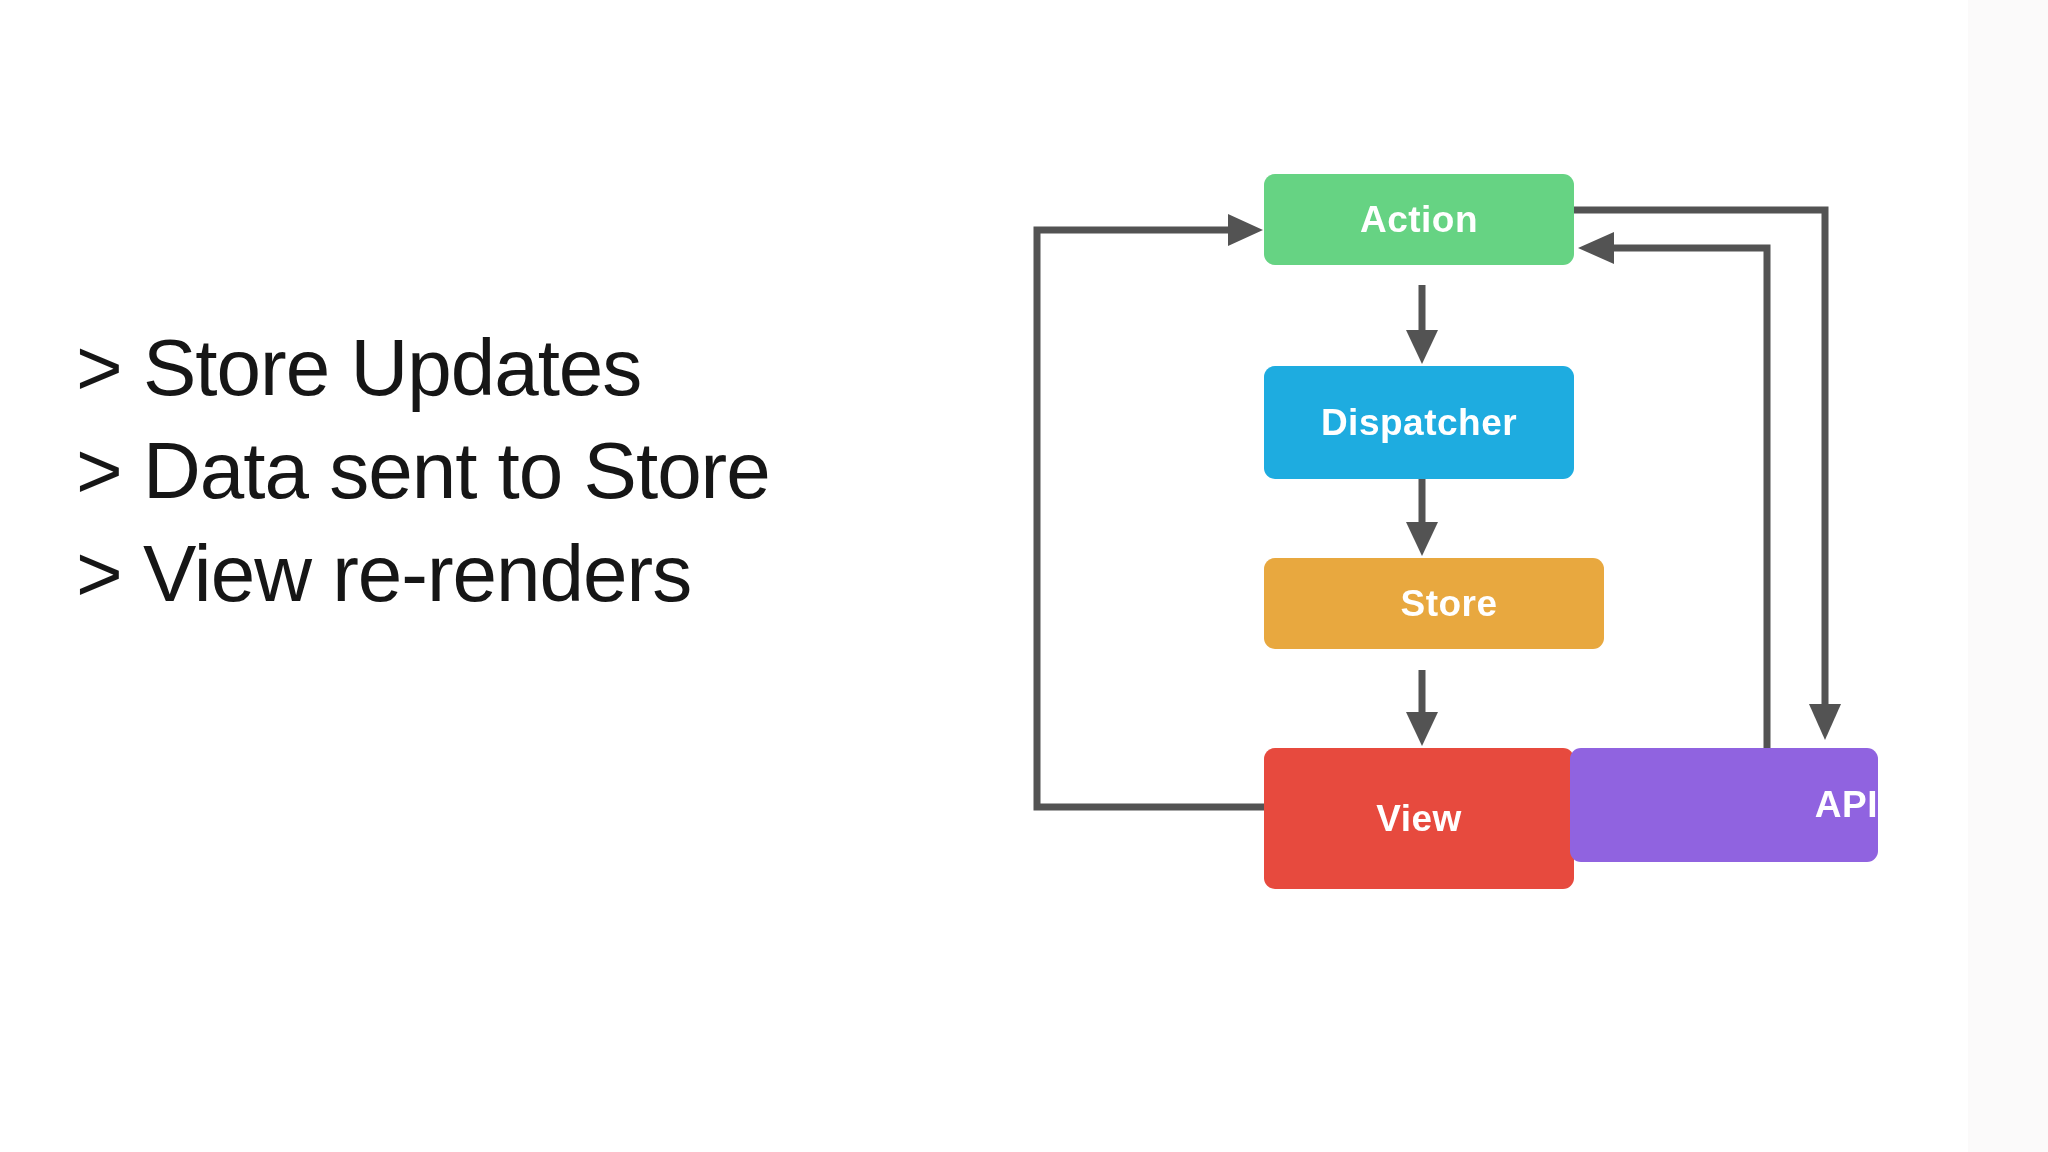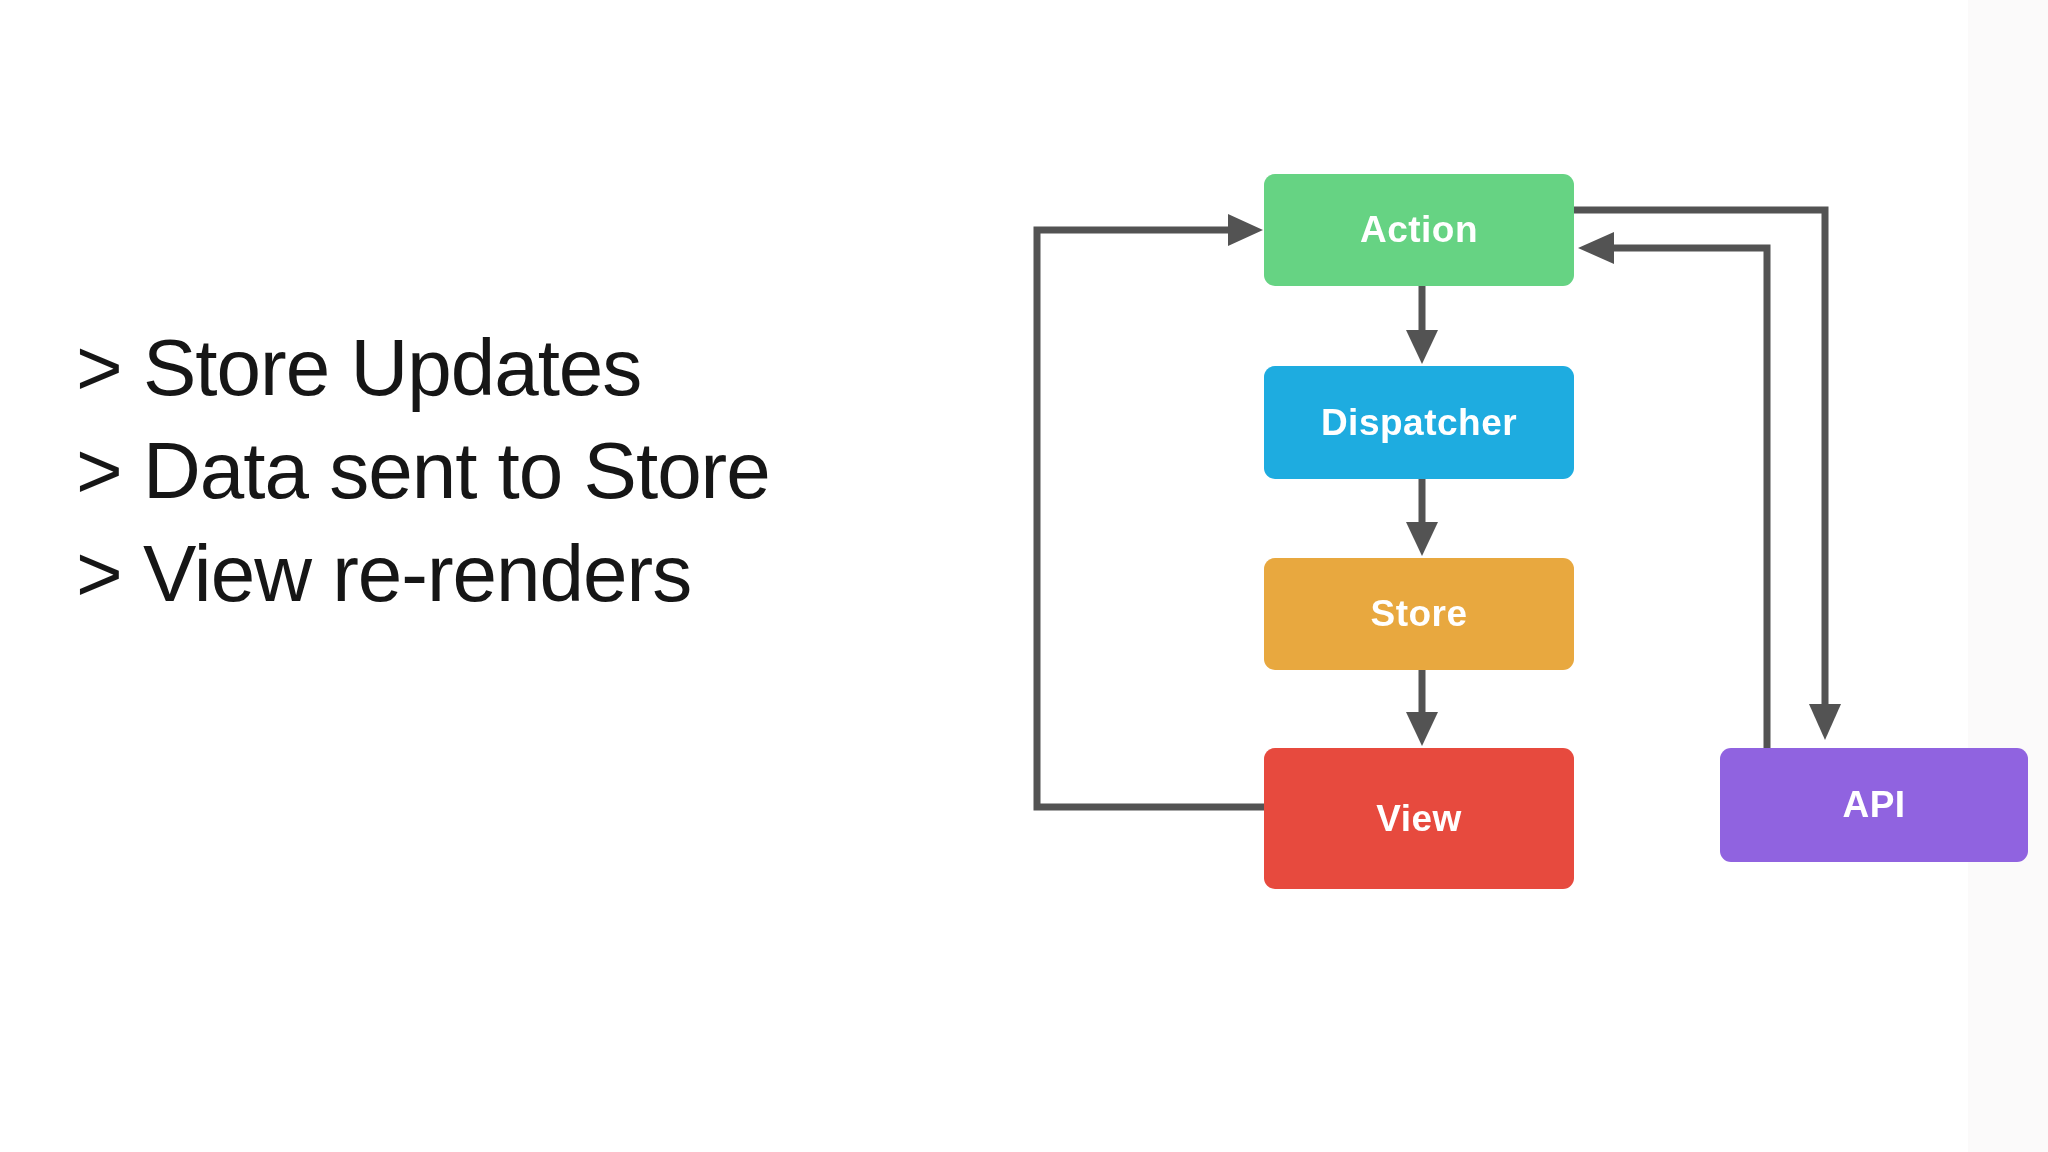--- a/index.html
+++ b/index.html
@@ -47,37 +47,37 @@
     stroke: #535353;
     stroke-width: 7;
   }
   .edge-head {
     fill: #535353;
     stroke: none;
   }
   .node {
     position: absolute;
     width: 310px;
-    height: 112px;
+    height: 91px;
     border-radius: 11px;
     display: flex;
     align-items: center;
     justify-content: center;
   }
   .node-label {
     color: #ffffff;
     font-size: 37px;
     font-weight: bold;
     letter-spacing: 0.5px;
   }
   .node-action     { left: 1264px; top: 174px; }
   .node-dispatcher { left: 1264px; top: 366px; height: 113px; }
   .node-store      { left: 1264px; top: 558px; }
   .node-view       { left: 1264px; top: 748px; height: 141px; }
-  .node-api        { left: 1720px; top: 748px; width: 308px; height: 114px; }
+  .node-api        { left: 1570px; top: 748px; width: 308px; height: 114px; justify-content: flex-end; }
 </style>
 </head>
 <body>
 
 <div class="stage">
 
   <div class="right-margin-tint"></div>
 
   <div class="notes">
     <div class="note-line">&gt; Store Updates</div>
@@ -107,21 +107,21 @@
   </svg>
 
   <div class="node node-action" style="background-color: rgb(102, 211, 131);">
     <span class="node-label">Action</span>
   </div>
 
   <div class="node node-dispatcher" style="background-color: rgb(30, 172, 224);">
     <span class="node-label">Dispatcher</span>
   </div>
 
-  <div class="node node-store" style="background-color: rgb(232, 168, 63);">
+  <div class="node node-store" style="background-color: rgb(232, 168, 63); padding-left: 30px;">
     <span class="node-label">Store</span>
   </div>
 
   <div class="node node-view" style="background-color: rgb(231, 74, 62);">
     <span class="node-label">View</span>
   </div>
 
   <div class="node node-api" style="background-color: rgb(144, 99, 224);">
     <span class="node-label">API</span>
   </div>

